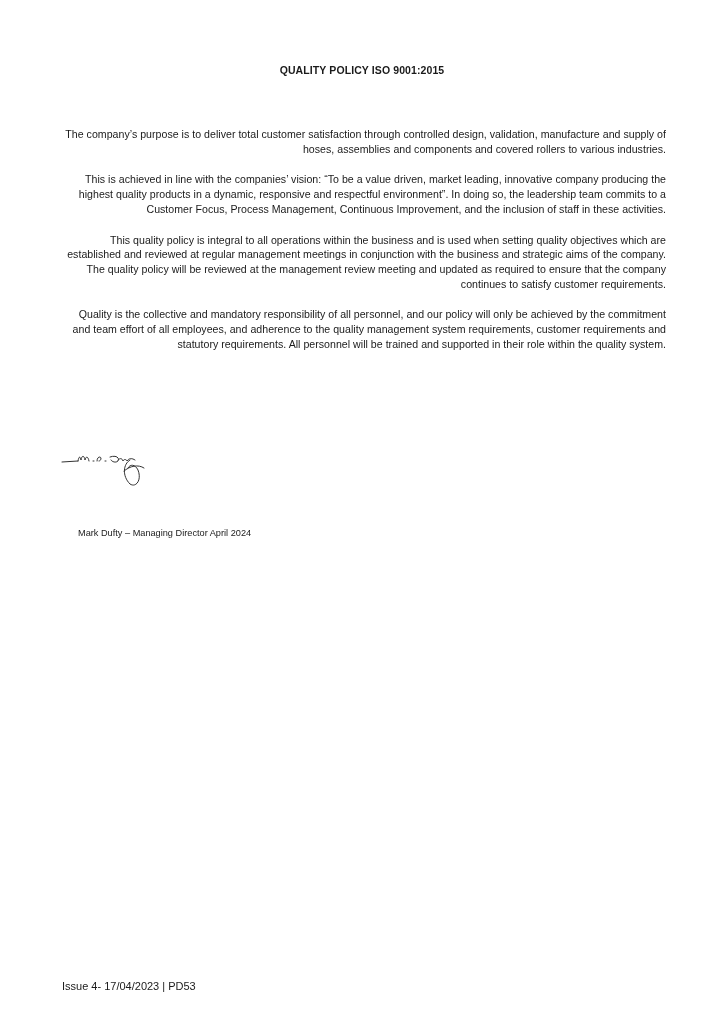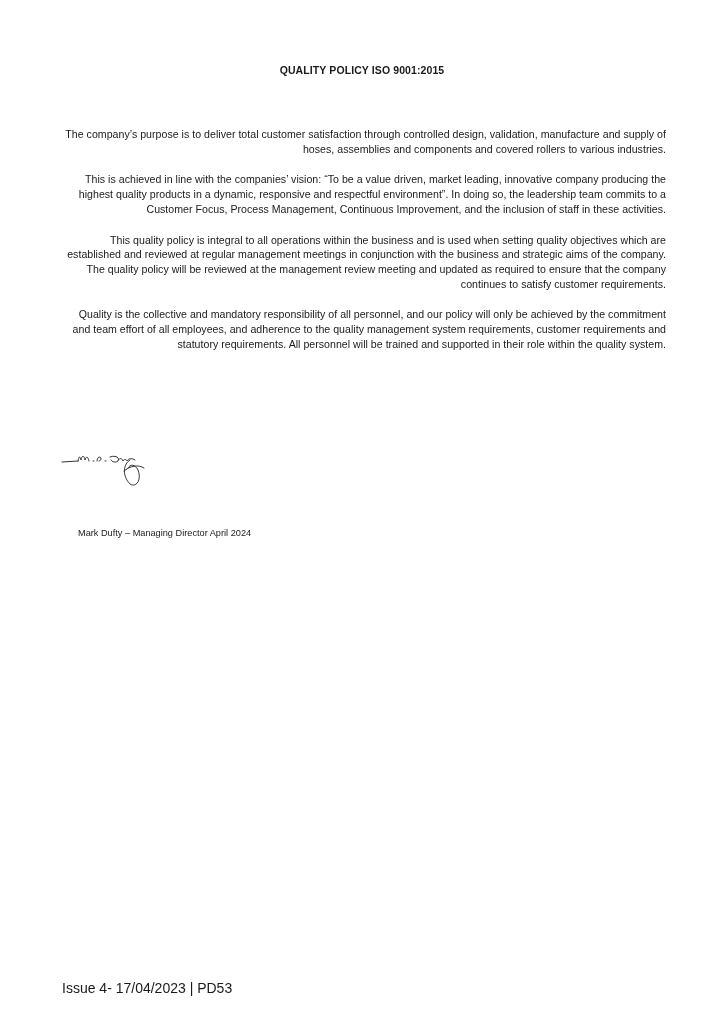--- a/index.html
+++ b/index.html
@@ -55,21 +55,21 @@
     .sig-caption {
       position: absolute;
       left: 78px;
       top: 528px;
       font-size: 9.2px;
     }
     .footer {
       position: absolute;
       left: 62px;
       top: 980px;
-      font-size: 14px;
+      font-size: 11px;
     }
   </style>
 </head>
 <body>
 
 <div class="page">
   <div class="title">QUALITY POLICY ISO 9001:2015</div>
 
   <div class="body-text">
     <p class="para">The company’s purpose is to deliver total customer satisfaction through controlled design, validation, manufacture and supply of hoses, assemblies and components and covered rollers to various industries.</p>

